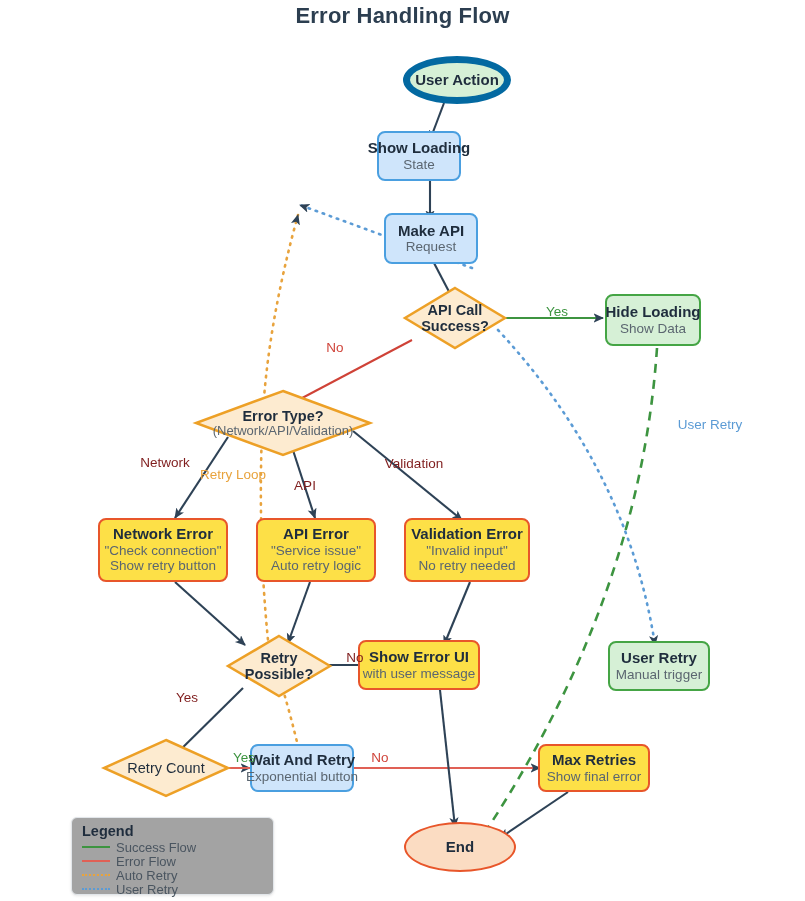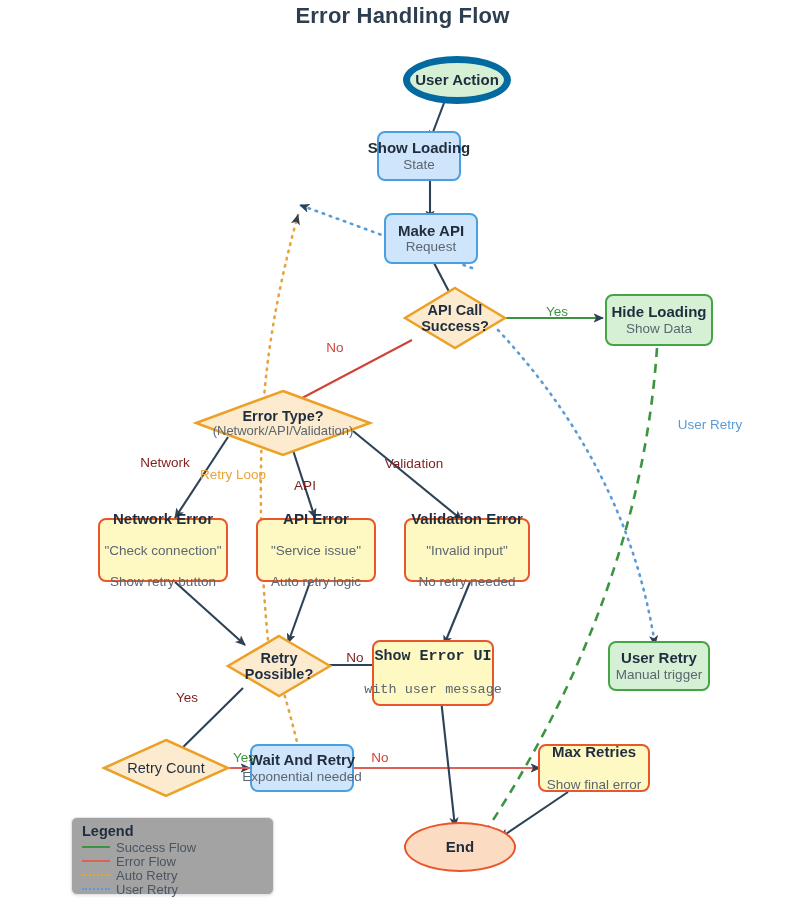--- a/index.html
+++ b/index.html
@@ -60,21 +60,21 @@
     color: #5b6670;
     white-space: nowrap;
   }
   .rbox {
     border-radius: 8px;
     border-width: 2px;
     border-style: solid;
   }
   .blue   { background: #cfe5fb; border-color: #4a9fe0; }
   .green  { background: #d6f0d6; border-color: #45a545; }
-  .orange { background: #fef9c3; border-color: #e8562a; gap: 16px; }
+  .orange { background: #fde047; border-color: #e8562a; }
   .ellipse-green  { background: #d6f0d6; border: 7px solid #0369a1; border-radius: 50%; }
   .ellipse-orange { background: #fbdcc2; border: 2px solid #e8562a; border-radius: 50%; }
   
   .diamond {
     position: absolute;
   }
   .diamond .dlabel {
     position: absolute;
     inset: 0;
     display: flex;
@@ -238,21 +238,21 @@
     <span class="t2">Request</span>
   </div>
 
   <div class="diamond" style="left:405px; top:288px; width:100px; height:60px;">
     <div class="dlabel">
       <span class="t1">API Call</span>
       <span class="t1">Success?</span>
     </div>
   </div>
 
-  <div class="node rbox green" style="left:605px; top:294px; width:108px; height:52px;">
+  <div class="node rbox green" style="left:605px; top:294px; width:96px; height:52px;">
     <span class="t1">Hide Loading</span>
     <span class="t2">Show Data</span>
   </div>
 
   <div class="diamond" style="left:196px; top:391px; width:174px; height:64px;">
     <div class="dlabel">
       <span class="t1">Error Type?</span>
       <span class="t2">(Network/API/Validation)</span>
     </div>
   </div>
@@ -275,39 +275,39 @@
     <span class="t2">No retry needed</span>
   </div>
 
   <div class="diamond" style="left:224px; top:636px; width:110px; height:60px;">
     <div class="dlabel">
       <span class="t1">Retry</span>
       <span class="t1">Possible?</span>
     </div>
   </div>
 
-  <div class="node rbox orange" style="left:372px; top:640px; width:122px; height:66px;font-family:Liberation Mono, monospace;">
+  <div class="node rbox orange" style="left:358px; top:640px; width:122px; height:50px;">
     <span class="t1">Show Error UI</span>
     <span class="t2">with user message</span>
   </div>
 
   <div class="node rbox green" style="left:608px; top:641px; width:102px; height:50px;">
     <span class="t1">User Retry</span>
     <span class="t2">Manual trigger</span>
   </div>
 
   <div class="diamond plain" style="left:104px; top:740px; width:124px; height:56px;">
     <div class="dlabel">
       <span class="t1">Retry Count</span>
     </div>
   </div>
 
   <div class="node rbox blue" style="left:250px; top:744px; width:104px; height:48px;">
     <span class="t1">Wait And Retry</span>
-    <span class="t2">Exponential needed</span>
+    <span class="t2">Exponential button</span>
   </div>
 
   <div class="node rbox orange" style="left:538px; top:744px; width:112px; height:48px;">
     <span class="t1">Max Retries</span>
     <span class="t2">Show final error</span>
   </div>
 
   <div class="node ellipse-orange" style="left:404px; top:822px; width:112px; height:50px;">
     <span class="t1">End</span>
   </div>

